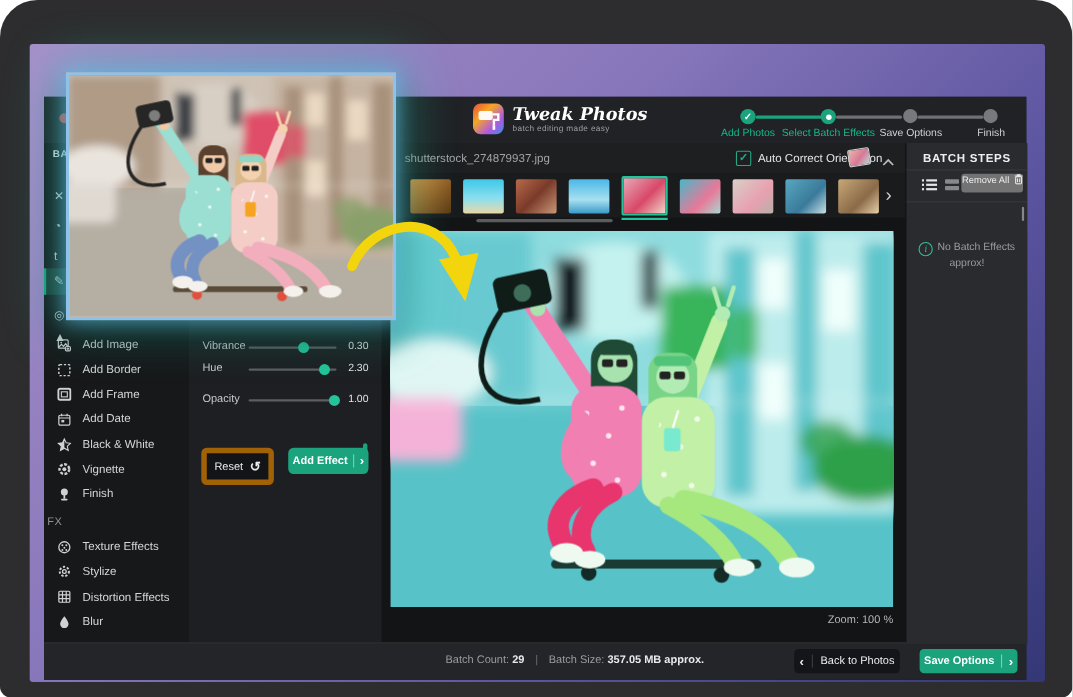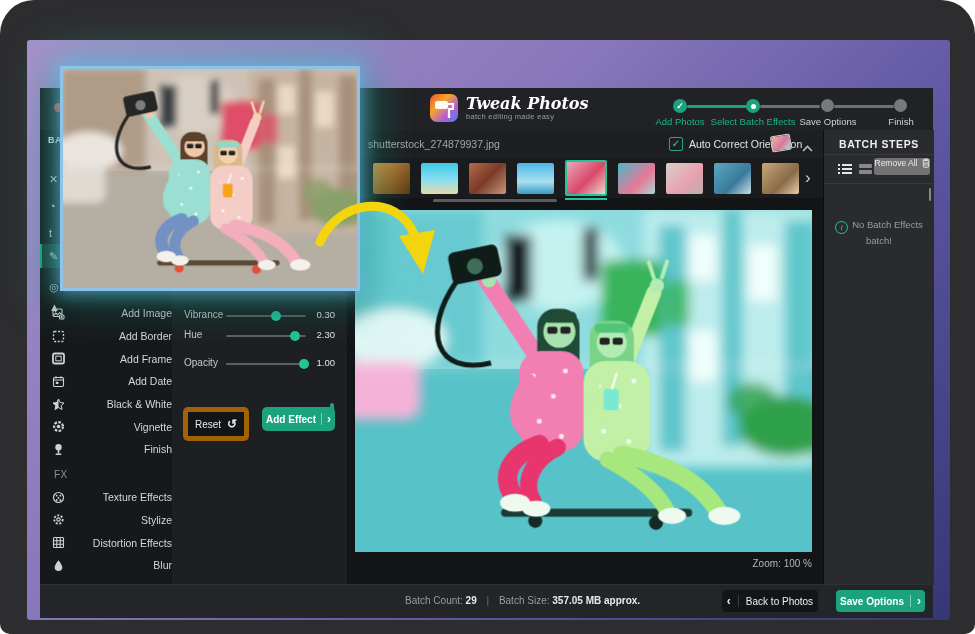--- a/index.html
+++ b/index.html
@@ -33,23 +33,23 @@
   
   .sidebar{position:absolute;left:0;top:42px;width:132px;bottom:33px;background:#17181a;border-right:1px solid #2b2d30;}
   .settings{position:absolute;left:132px;top:42px;width:175px;bottom:33px;background:#1d1f22;}
   .center{position:absolute;left:307px;top:42px;width:476px;bottom:33px;background:#131416;}
   .right-panel{position:absolute;left:783px;top:42px;width:110px;bottom:33px;background:#292b2e;border-left:1px solid #0d0e0f;}
   
   .sb-header{position:absolute;left:8px;top:5px;font-size:9px;font-weight:bold;letter-spacing:.6px;color:#e8eaec;}
   .sb-part{position:absolute;left:9px;width:20px;height:16px;color:#cfd2d4;font-size:11px;line-height:16px;}
   .sb-sel-row{position:absolute;left:0;top:114px;width:132px;height:24px;background:#1d3a33;border-left:2px solid var(--accent,#1ba37e);}
   .sb-list{position:absolute;left:0;top:172px;width:132px;}
-  .sb-item{height:22.7px;display:flex;align-items:center;gap:10px;padding-left:12px;color:#d4d6d8;font-size:10.5px;justify-content:space-between;}
+  .sb-item{height:22.7px;display:flex;align-items:center;gap:10px;padding-left:12px;color:#d4d6d8;font-size:10.5px;}
   .sb-item svg{flex:0 0 auto;}
-  .sb-fx{height:22px;display:flex;align-items:center;padding-left:14px;color:#8f9194;font-size:10px;letter-spacing:.4px;margin-top:3px;}
+  .sb-fx{height:22px;display:flex;align-items:center;padding-left:3px;color:#8f9194;font-size:10px;letter-spacing:.4px;margin-top:3px;}
   
   .slider-row{position:absolute;left:0;width:175px;height:18px;}
   .sl-label{position:absolute;left:12px;top:2px;font-size:10px;color:#c8cacc;}
   .sl-track{position:absolute;left:54px;top:8px;width:80px;height:2px;background:#5c5e61;border-radius:2px;}
   .sl-handle{position:absolute;top:-4px;margin-left:-5px;width:10px;height:10px;border-radius:50%;background:var(--accent_bright,#23c49a);}
   .sl-value{position:absolute;right:12px;top:2px;font-size:9.5px;color:#e4e6e8;}
   .btn-reset{position:absolute;left:11px;top:277px;width:56px;height:24px;background:#131417;border:5px solid #a16207;border-radius:5px;
     display:flex;align-items:center;justify-content:center;gap:6px;color:#e8eaec;font-size:10px;}
   .btn-reset .ric{font-size:12px;font-weight:bold;}
   .btn-addfx{position:absolute;left:90px;top:277px;width:73px;height:24px;background:var(--accent,#1ba37e);border-radius:5px;
@@ -423,21 +423,21 @@
             <svg width="8" height="10" viewBox="0 0 8 10" fill="none" stroke="#e4e6e8" stroke-width="1">
                 <path d="M0.5,2 h7 M2.8,2 V1 h2.4 v1"></path>
                 <rect x="1.3" y="2.6" width="5.4" height="6.6" rx="1"></rect>
                 <path d="M3,4.2 v3.4 M5,4.2 v3.4"></path>
               </svg>
           </div>
           <div class="rp-div2"></div>
           <div class="rp-scroll"></div>
           <div class="rp-empty">
             <span class="rp-info">i</span><span>No Batch Effects</span><br>
-            <span>batch!</span>
+            <span>approx!</span>
           </div>
         </div>
 
         <div class="app-footer">
           <div class="foot-text">
             <span>Batch Count:</span>
             <b>29</b>
             <span class="sep">|</span>
             <span>Batch Size:</span>
             <b>357.05 MB approx.</b>

